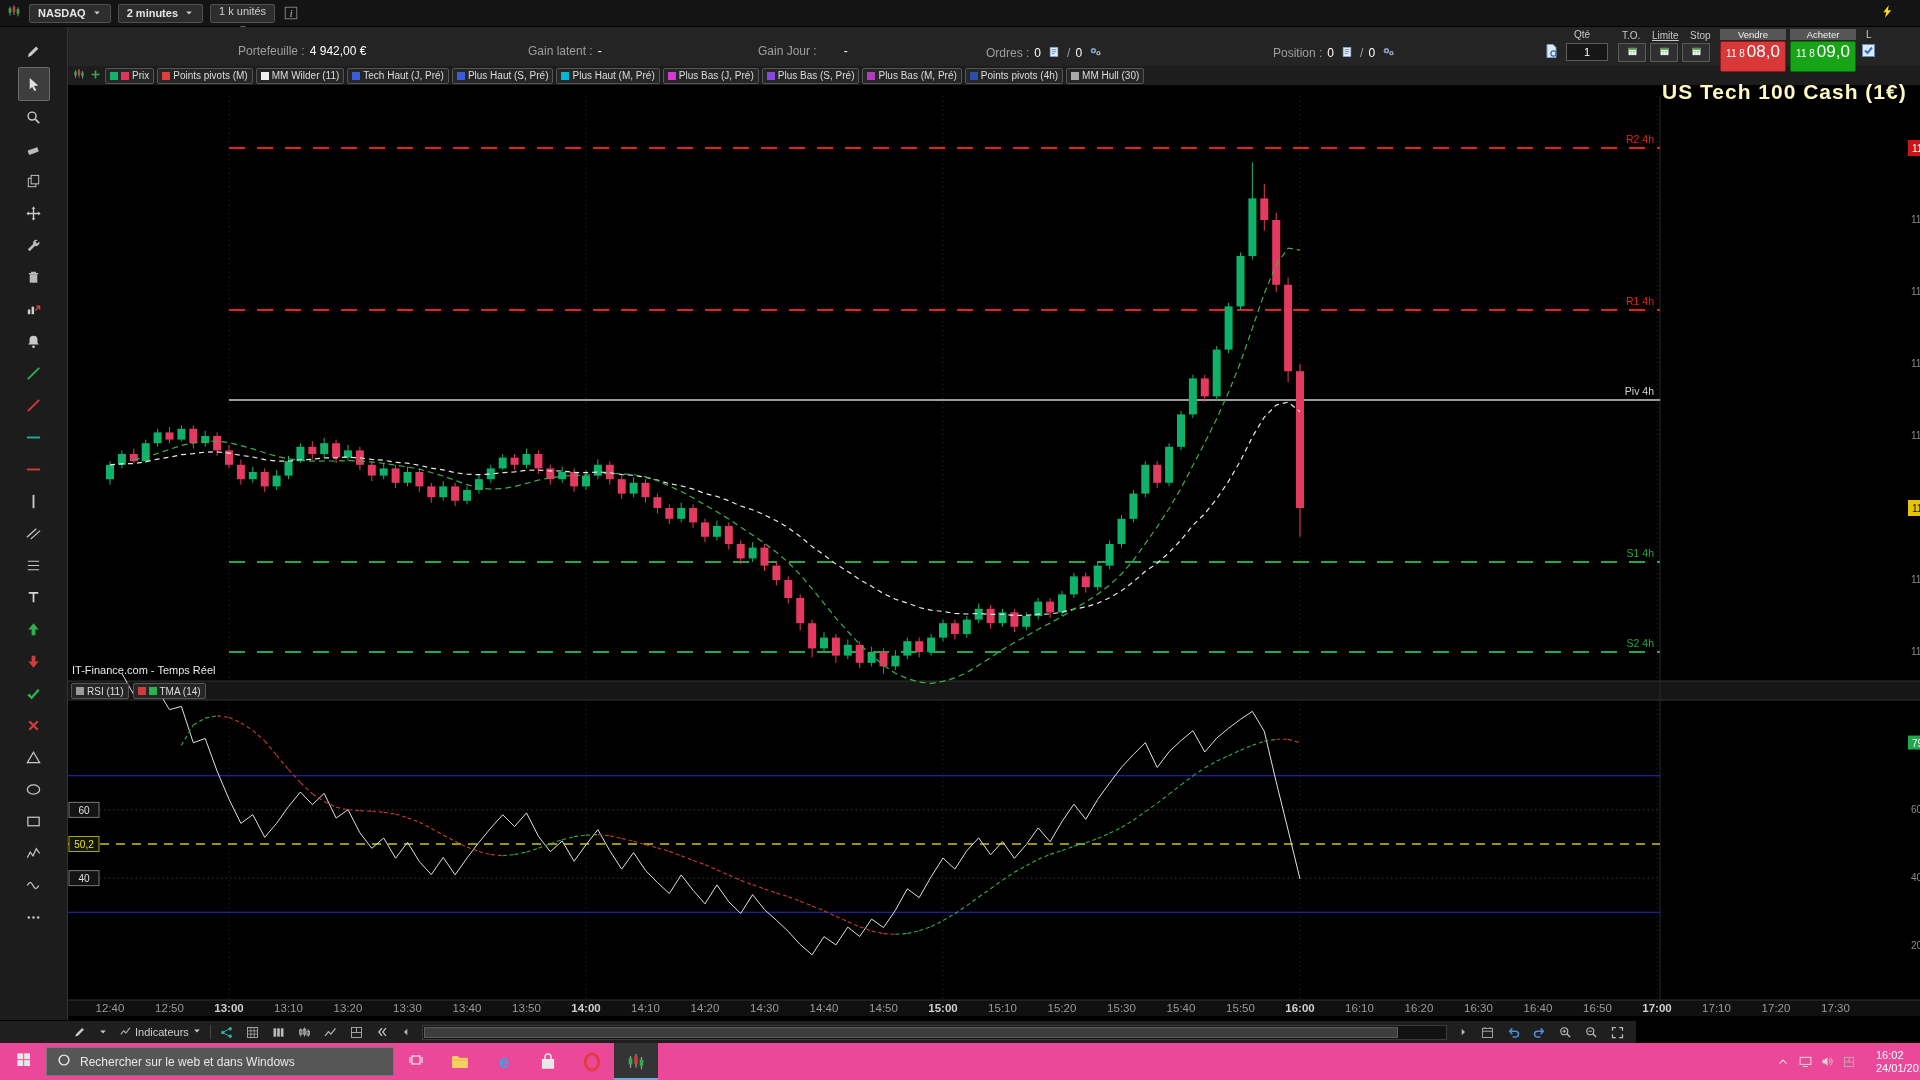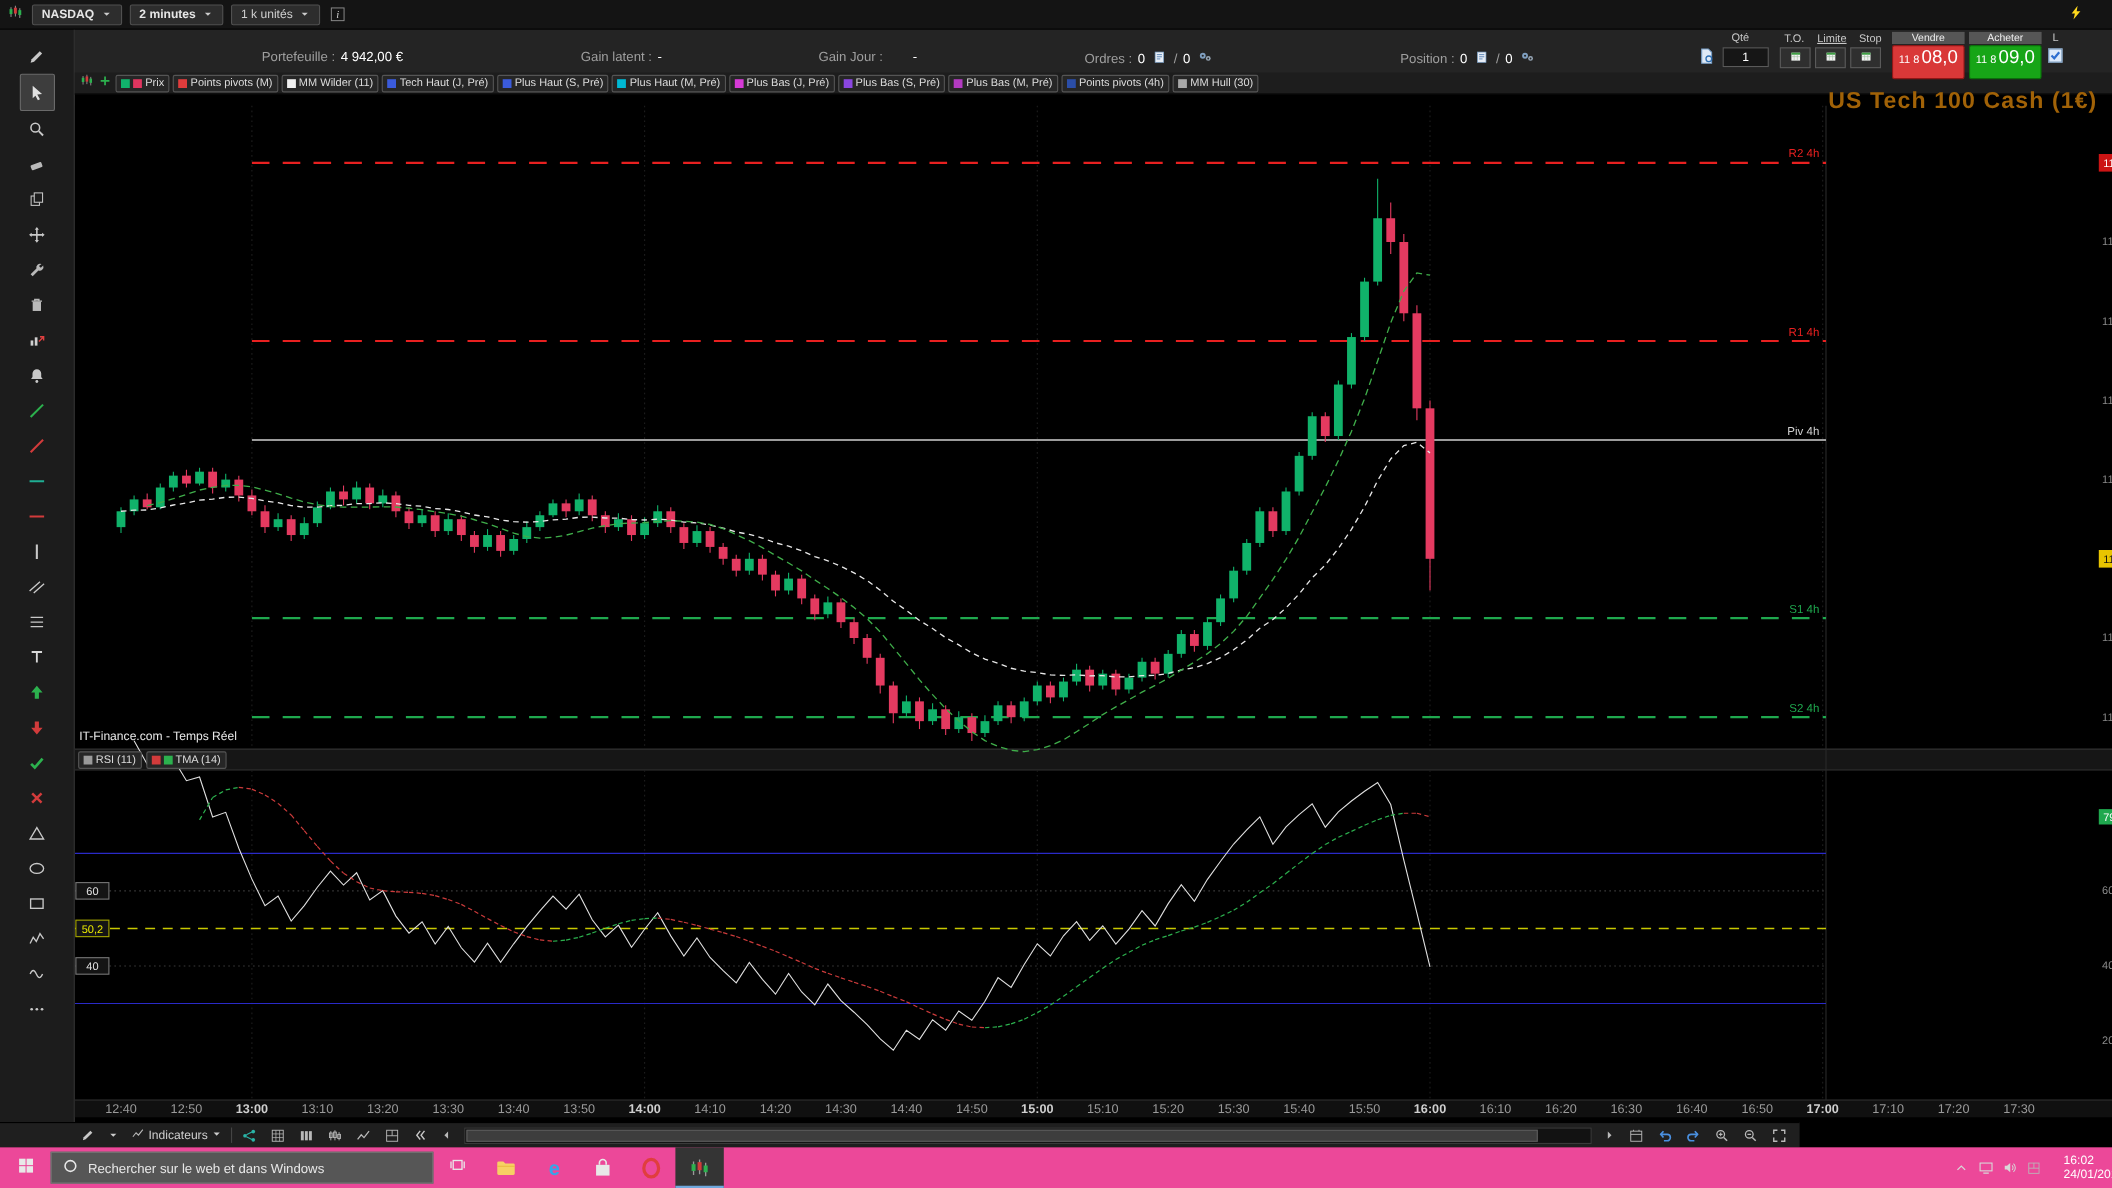--- a/index.html
+++ b/index.html
@@ -39,21 +39,21 @@
   .sq{width:8px;height:8px;display:inline-block;}
   #rsi-legend{position:absolute;left:71px;top:683px;display:flex;gap:4px;z-index:3;}
   
   #lefttoolbar{position:absolute;left:0;top:27px;width:68px;height:993px;background:#1c1c1c;border-right:1px solid #333;
                display:flex;flex-direction:column;align-items:center;padding-top:8px;box-sizing:border-box;}
   .tool{width:30px;height:32px;display:flex;align-items:center;justify-content:center;border-radius:2px;}
   .tool.selected{background:#3d3d3d;border:1px solid #6a6a6a;}
   
   #chart-svg{position:absolute;left:68px;top:96px;}
   #chart-svg text{font-family:"Liberation Sans","DejaVu Sans",sans-serif;}
-  #watermark{position:absolute;left:1662px;top:80px;font-size:21px;font-weight:bold;color:#a16207;letter-spacing:1px;z-index:2;white-space:nowrap;}
+  #watermark{position:absolute;left:1662px;top:80px;font-size:21px;font-weight:bold;color:#fef9c3;letter-spacing:1px;z-index:2;white-space:nowrap;}
   #itfinance{position:absolute;left:72px;top:664px;font-size:11px;color:#e8e8e8;z-index:3;}
   
   #bottombar{position:absolute;left:0;top:1020px;width:1636px;height:23px;background:#1f1f1f;border-top:1px solid #000;
              display:flex;align-items:center;gap:5px;padding-left:70px;box-sizing:border-box;}
   .bb-btn{display:inline-flex;align-items:center;gap:3px;height:17px;padding:0 3px;background:transparent;border:0;color:#cfcfcf;font-size:11px;}
   .bb-sep{width:1px;height:14px;background:#444;}
   #hscroll{flex:1;height:13px;background:#121212;border:1px solid #3a3a3a;position:relative;margin:0 2px;}
   #hscroll-thumb{position:absolute;left:1px;top:1px;bottom:1px;width:95%;background:#3d3d3d;border:1px solid #5c5c5c;}
   
   #taskbar{position:absolute;left:0;top:1043px;width:1920px;height:37px;background:#ec4899;display:flex;align-items:center;}
@@ -89,21 +89,21 @@
         </span>
     </button>
     <button class="tb-btn">
       <span>2 minutes</span>
       <span class="cstub">
           <svg viewBox="0 0 18 18" width="10" height="10">
             <path d="M4 6.5l5 5 5-5z" fill="#cccccc"></path>
           </svg>
         </span>
     </button>
-    <button class="tb-btn" style="font-weight:normal;color:#cfcfcf;">
+    <button class="tb-btn" style="font-weight:normal;color:#cfcfcf;flex-direction:column;">
       <span>1 k unités</span>
       <span class="cstub">
           <svg viewBox="0 0 18 18" width="10" height="10">
             <path d="M4 6.5l5 5 5-5z" fill="#cccccc"></path>
           </svg>
         </span>
     </button>
     <span id="info-btn">
         <svg viewBox="0 0 18 18" width="16" height="16">
           <rect x="2.5" y="2.5" width="13" height="13" fill="none" stroke="#8a8a8a"></rect>
@@ -117,21 +117,21 @@
 
   <div id="accountbar">
     <span class="acct" style="left:170px;">
       <span>Portefeuille :</span>
       <span class="val">4 942,00 €</span>
     </span>
     <span class="acct" style="left:460px;">
       <span>Gain latent :</span>
       <span class="val">-</span>
     </span>
-    <span class="acct" style="left:676px;gap:27px;">
+    <span class="acct" style="left:690px;gap:27px;">
       <span>Gain Jour :</span>
       <span class="val">-</span>
     </span>
     <span class="acct" style="left:918px;">
       <span>Ordres :</span>
       <span class="val">0</span>
       <span class="icon16"><svg viewBox="0 0 18 18" width="14" height="14">
             <rect x="4" y="3" width="10" height="12" fill="#e8eef6" stroke="#7aa0c8" stroke-width="0.8"></rect>
             <path d="M6 6h6M6 8.5h6M6 11h4" stroke="#4a78b0" stroke-width="1"></path>
           </svg></span>

